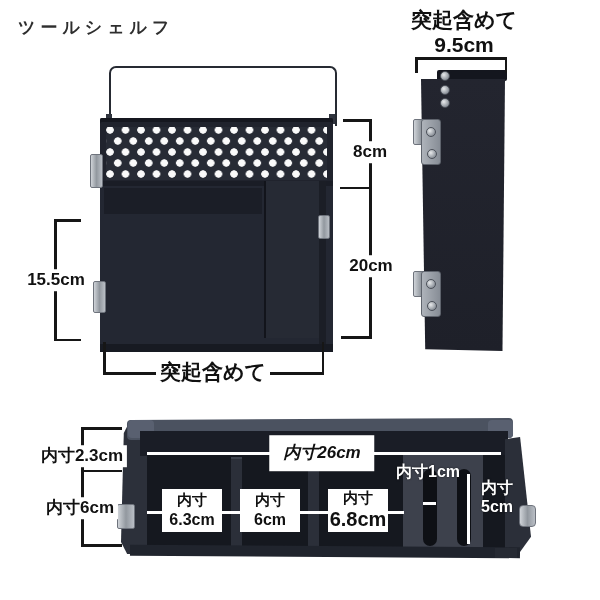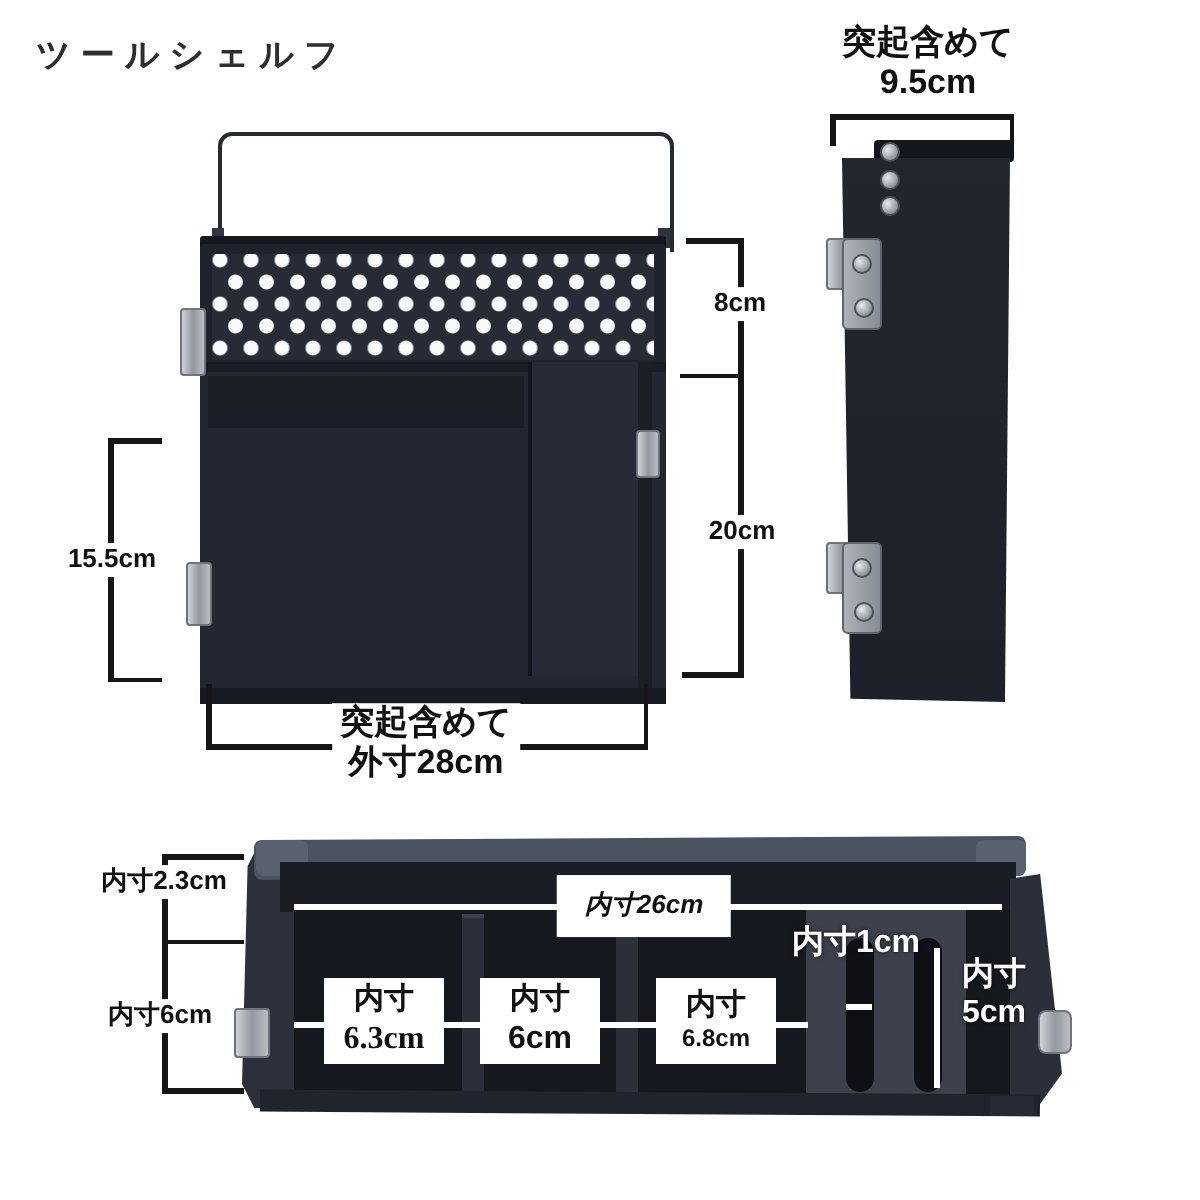--- a/index.html
+++ b/index.html
@@ -3,23 +3,23 @@
 <meta charset="utf-8">
 <style>
   html,body{margin:0;padding:0;background:#fff;}
   .canvas{position:relative;width:600px;height:600px;background:#ffffff;overflow:hidden;
           font-family:"Liberation Sans","DejaVu Sans",sans-serif;color:#1a1a1a;}
   .abs{position:absolute;}
 
   
   .page-title{top:16px;left:18px;font-size:17px;font-weight:600;letter-spacing:5px;color:#2e2e2e;}
   .dim-label{font-weight:bold;color:#111;background:#fff;white-space:nowrap;line-height:1.15;
-             transform:translate(-50%,-50%);text-align:center;padding:1px 4px;font-size:13px;}
+             transform:translate(-50%,-50%);text-align:center;padding:1px 4px;font-size:17px;}
   .dim-label-2l{font-weight:bold;color:#111;background:#fff;white-space:nowrap;line-height:1.2;
-             transform:translate(-50%,-50%);text-align:center;padding:0 4px;font-size:17px;}
+             transform:translate(-50%,-50%);text-align:center;padding:0 4px;font-size:21px;}
   .white-label{font-weight:bold;color:#fff;white-space:nowrap;text-align:center;line-height:1.2;
              font-size:16px;text-shadow:0 0 2px rgba(0,0,0,.7);}
   .comp-label{background:#fff;color:#111;font-weight:bold;text-align:center;line-height:1.25;
              font-size:15px;display:flex;flex-direction:column;justify-content:center;}
 
   
   .dl{background:#161616;}
   .vline{width:2.5px;}
   .hline{height:2.5px;}
   .wline{background:#ffffff;}
@@ -121,21 +121,20 @@
     <div class="abs dim-label" style="left:370px;top:152px;">8cm</div>
     <div class="abs dim-label" style="left:371px;top:266px;">20cm</div>
   </div>
 
   <div>
     <div class="abs dl vline" style="left:103px;top:342px;height:32px;"></div>
     <div class="abs dl hline" style="left:103px;top:372px;width:221px;"></div>
     <div class="abs dl vline" style="left:321.5px;top:342px;height:32px;"></div>
     <div class="abs dim-label-2l" style="left:213px;top:372px;">
       <span>突起含めて</span><br>
-      <span>外寸28cm</span>
     </div>
   </div>
 
   <div>
     <div class="abs side-topbar"></div>
     <div class="abs side-panel"></div>
     <div class="abs rivet" style="left:440px;top:71px;"></div>
     <div class="abs rivet" style="left:440px;top:85px;"></div>
     <div class="abs rivet" style="left:440px;top:98px;"></div>
     <div class="abs metal hinge-clip" style="left:413px;top:119px;"></div>
@@ -176,46 +175,46 @@
     <div class="abs bv-bottom-step"></div>
     <div class="abs metal" style="left:117px;top:504px;width:16px;height:23px;"></div>
     <div class="abs metal" style="left:519px;top:505px;width:15px;height:20px;border-radius:4px;"></div>
   </div>
 
   <div>
     <div class="abs dl hline" style="left:81px;top:427px;width:41px;"></div>
     <div class="abs dl vline" style="left:81px;top:427px;height:119px;"></div>
     <div class="abs dl hline" style="left:81px;top:469.5px;width:41px;"></div>
     <div class="abs dl hline" style="left:81px;top:544px;width:41px;"></div>
-    <div class="abs dim-label" style="left:82px;top:441px;">内寸2.3cm</div>
+    <div class="abs dim-label" style="left:82px;top:456px;">内寸2.3cm</div>
     <div class="abs dim-label" style="left:80px;top:508px;">内寸6cm</div>
   </div>
 
   <div>
     <div class="abs wline" style="left:147px;top:452px;width:354px;height:2.5px;"></div>
     <div class="abs dim-label" style="left:322px;top:453px;padding:8px 14px;font-style:italic;">内寸26cm</div>
   </div>
 
   <div>
     <div class="abs wline" style="left:147px;top:511px;width:15px;height:2.5px;"></div>
     <div class="abs wline" style="left:222px;top:511px;width:18px;height:2.5px;"></div>
     <div class="abs wline" style="left:300px;top:511px;width:28px;height:2.5px;"></div>
     <div class="abs wline" style="left:388px;top:511px;width:16px;height:2.5px;"></div>
 
     <div class="abs comp-label" style="left:162px;top:489px;width:60px;height:43px;">
       <span>内寸</span>
-      <span style="font-size:16px;font-family:Liberation Serif, serif;">6.3cm</span>
+      <span style="font-size:16px;">6.3cm</span>
     </div>
     <div class="abs comp-label" style="left:240px;top:489px;width:60px;height:43px;">
       <span>内寸</span>
       <span style="font-size:16px;">6cm</span>
     </div>
     <div class="abs comp-label" style="left:328px;top:489px;width:60px;height:43px;">
       <span>内寸</span>
-      <span style="font-size:12px;">6.8cm</span>
+      <span style="font-size:20px;">6.8cm</span>
     </div>
 
     <div class="abs white-label" style="left:396px;top:462px;">内寸1cm</div>
     <div class="abs wline" style="left:423px;top:502px;width:13px;height:3px;"></div>
 
     <div class="abs wline" style="left:467px;top:474px;width:3px;height:70px;"></div>
     <div class="abs white-label" style="left:478px;top:478px;width:38px;">
       <span>内寸</span><br>
       <span>5cm</span>
     </div>

